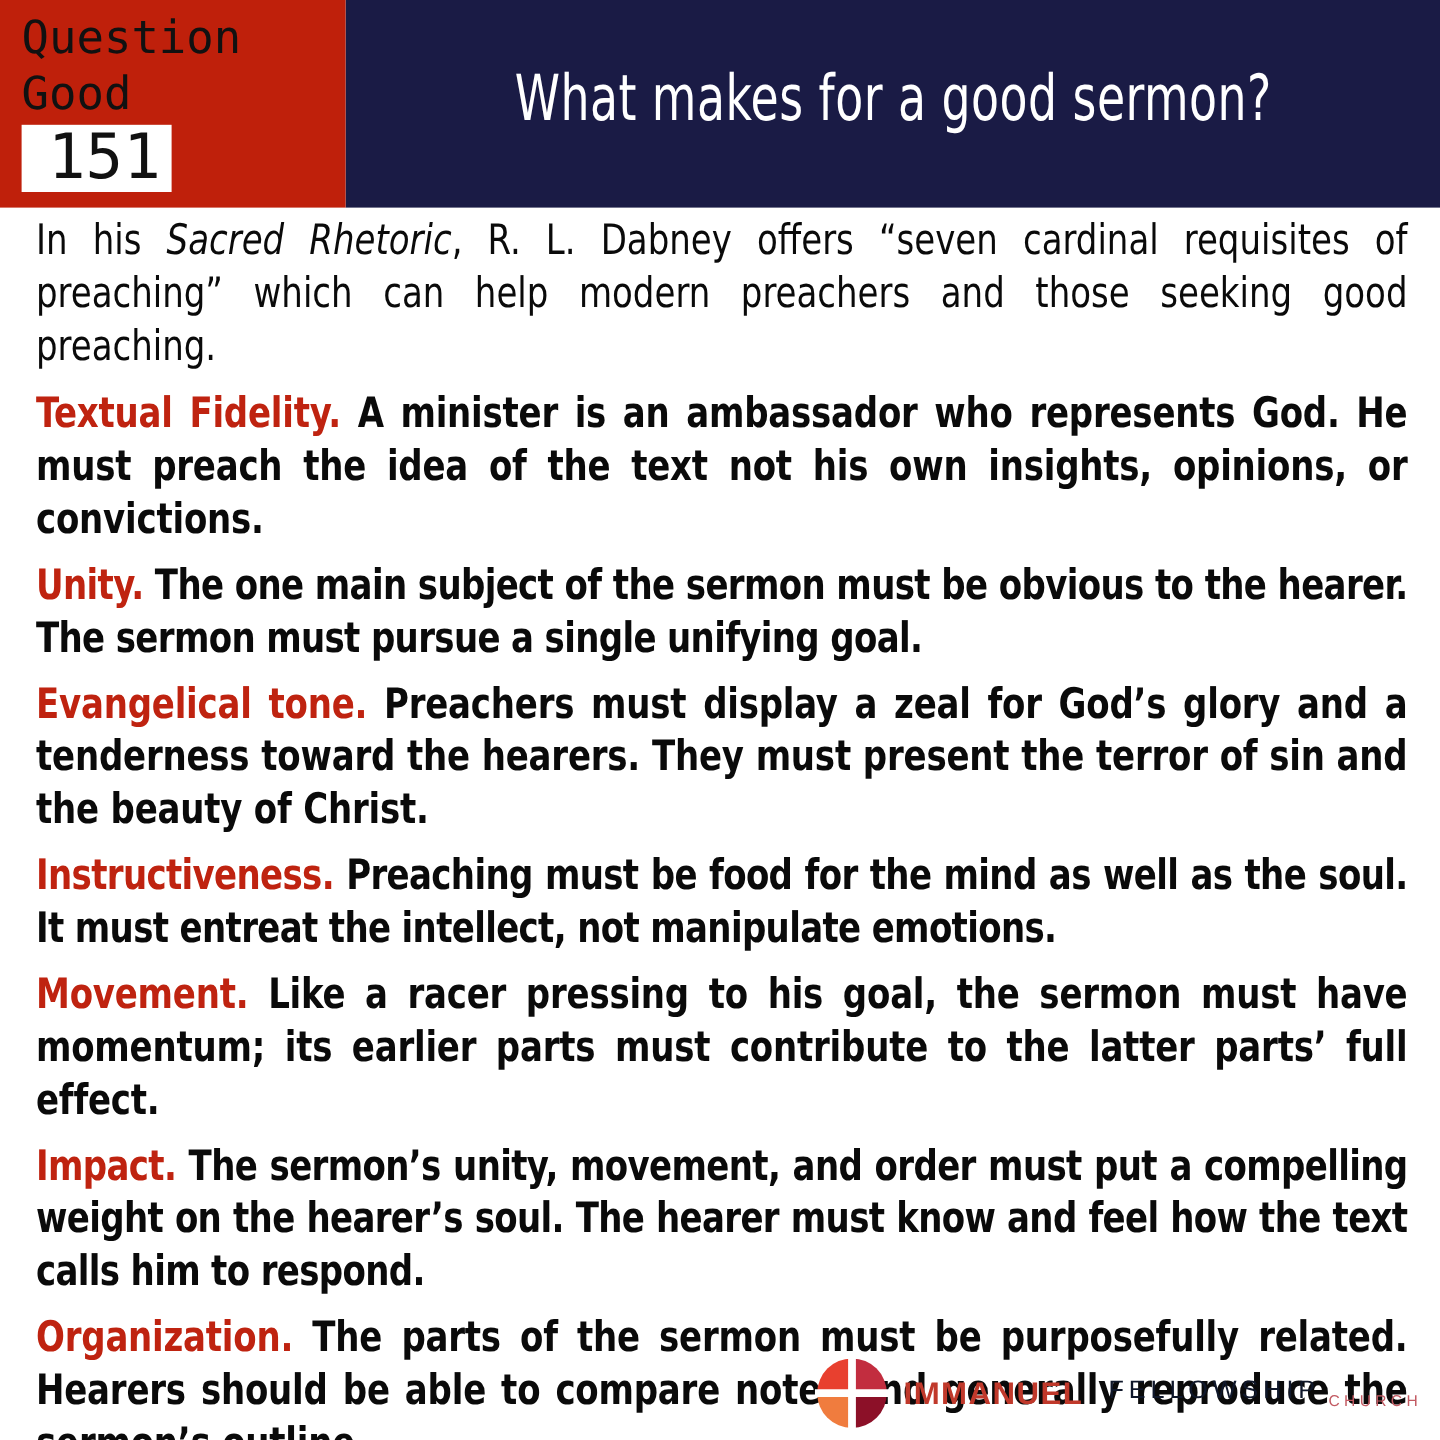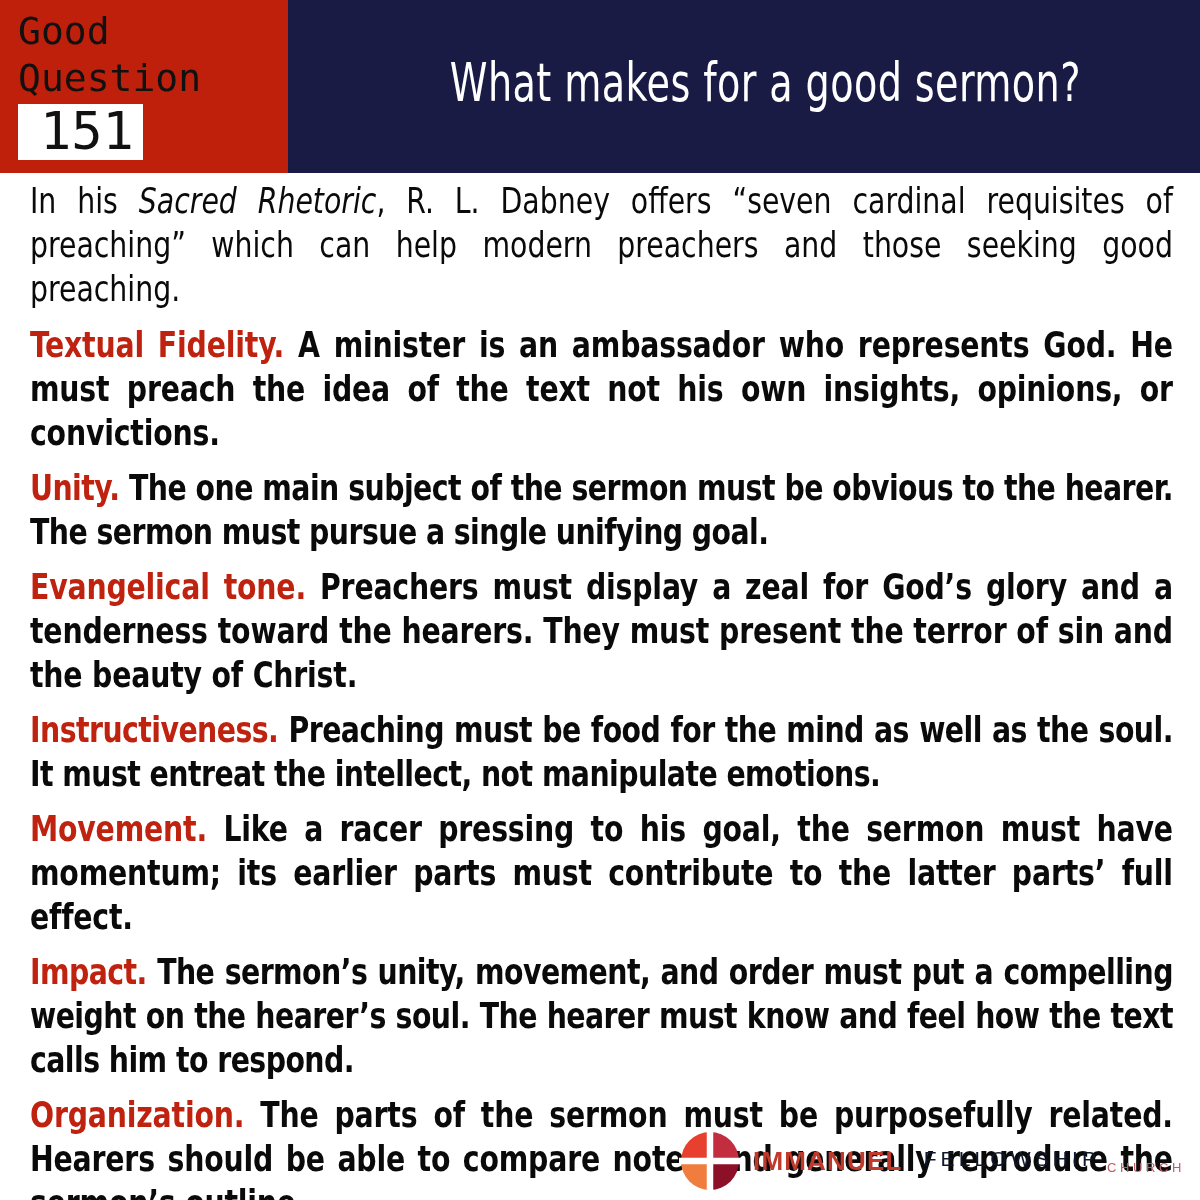--- a/index.html
+++ b/index.html
@@ -173,28 +173,28 @@
   }
 </style>
 </head>
 <body>
 
 <div id="page">
 
   <div class="header">
 
     <div class="badge" style="background: rgb(191, 32, 11);">
+      <div class="badge-line">Question</div>
       <div class="badge-line">Good</div>
-      <div class="badge-line">Question</div>
       <div class="badge-number-box">
         <span class="badge-number">151</span>
       </div>
     </div>
 
-    <div class="titlebar" style="background: rgb(26, 27, 69); justify-content: flex-end;">
+    <div class="titlebar" style="background: rgb(26, 27, 69);">
       <div class="title" style="color: rgb(255, 255, 255);">What makes for a good sermon?</div>
     </div>
 
   </div>
 
   <div class="content">
 
     <p class="para intro"><span>In his </span><span class="it">Sacred Rhetoric</span><span>, R. L. Dabney offers “seven cardinal requisites of preaching” which can help modern preachers and those seeking good preaching.</span></p>
 
     <p class="para item"><span class="lead" style="color: rgb(191, 35, 16);">Textual Fidelity.</span><span> A minister is an ambassador who represents God. He must preach the idea of the text not his own insights, opinions, or convictions.</span></p>

